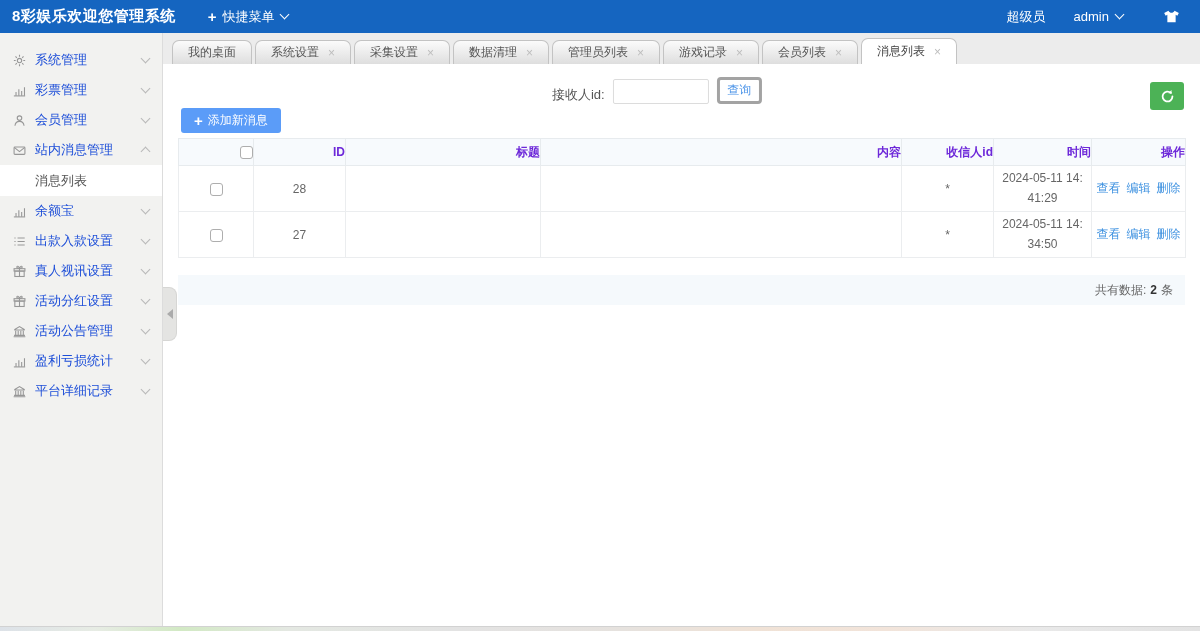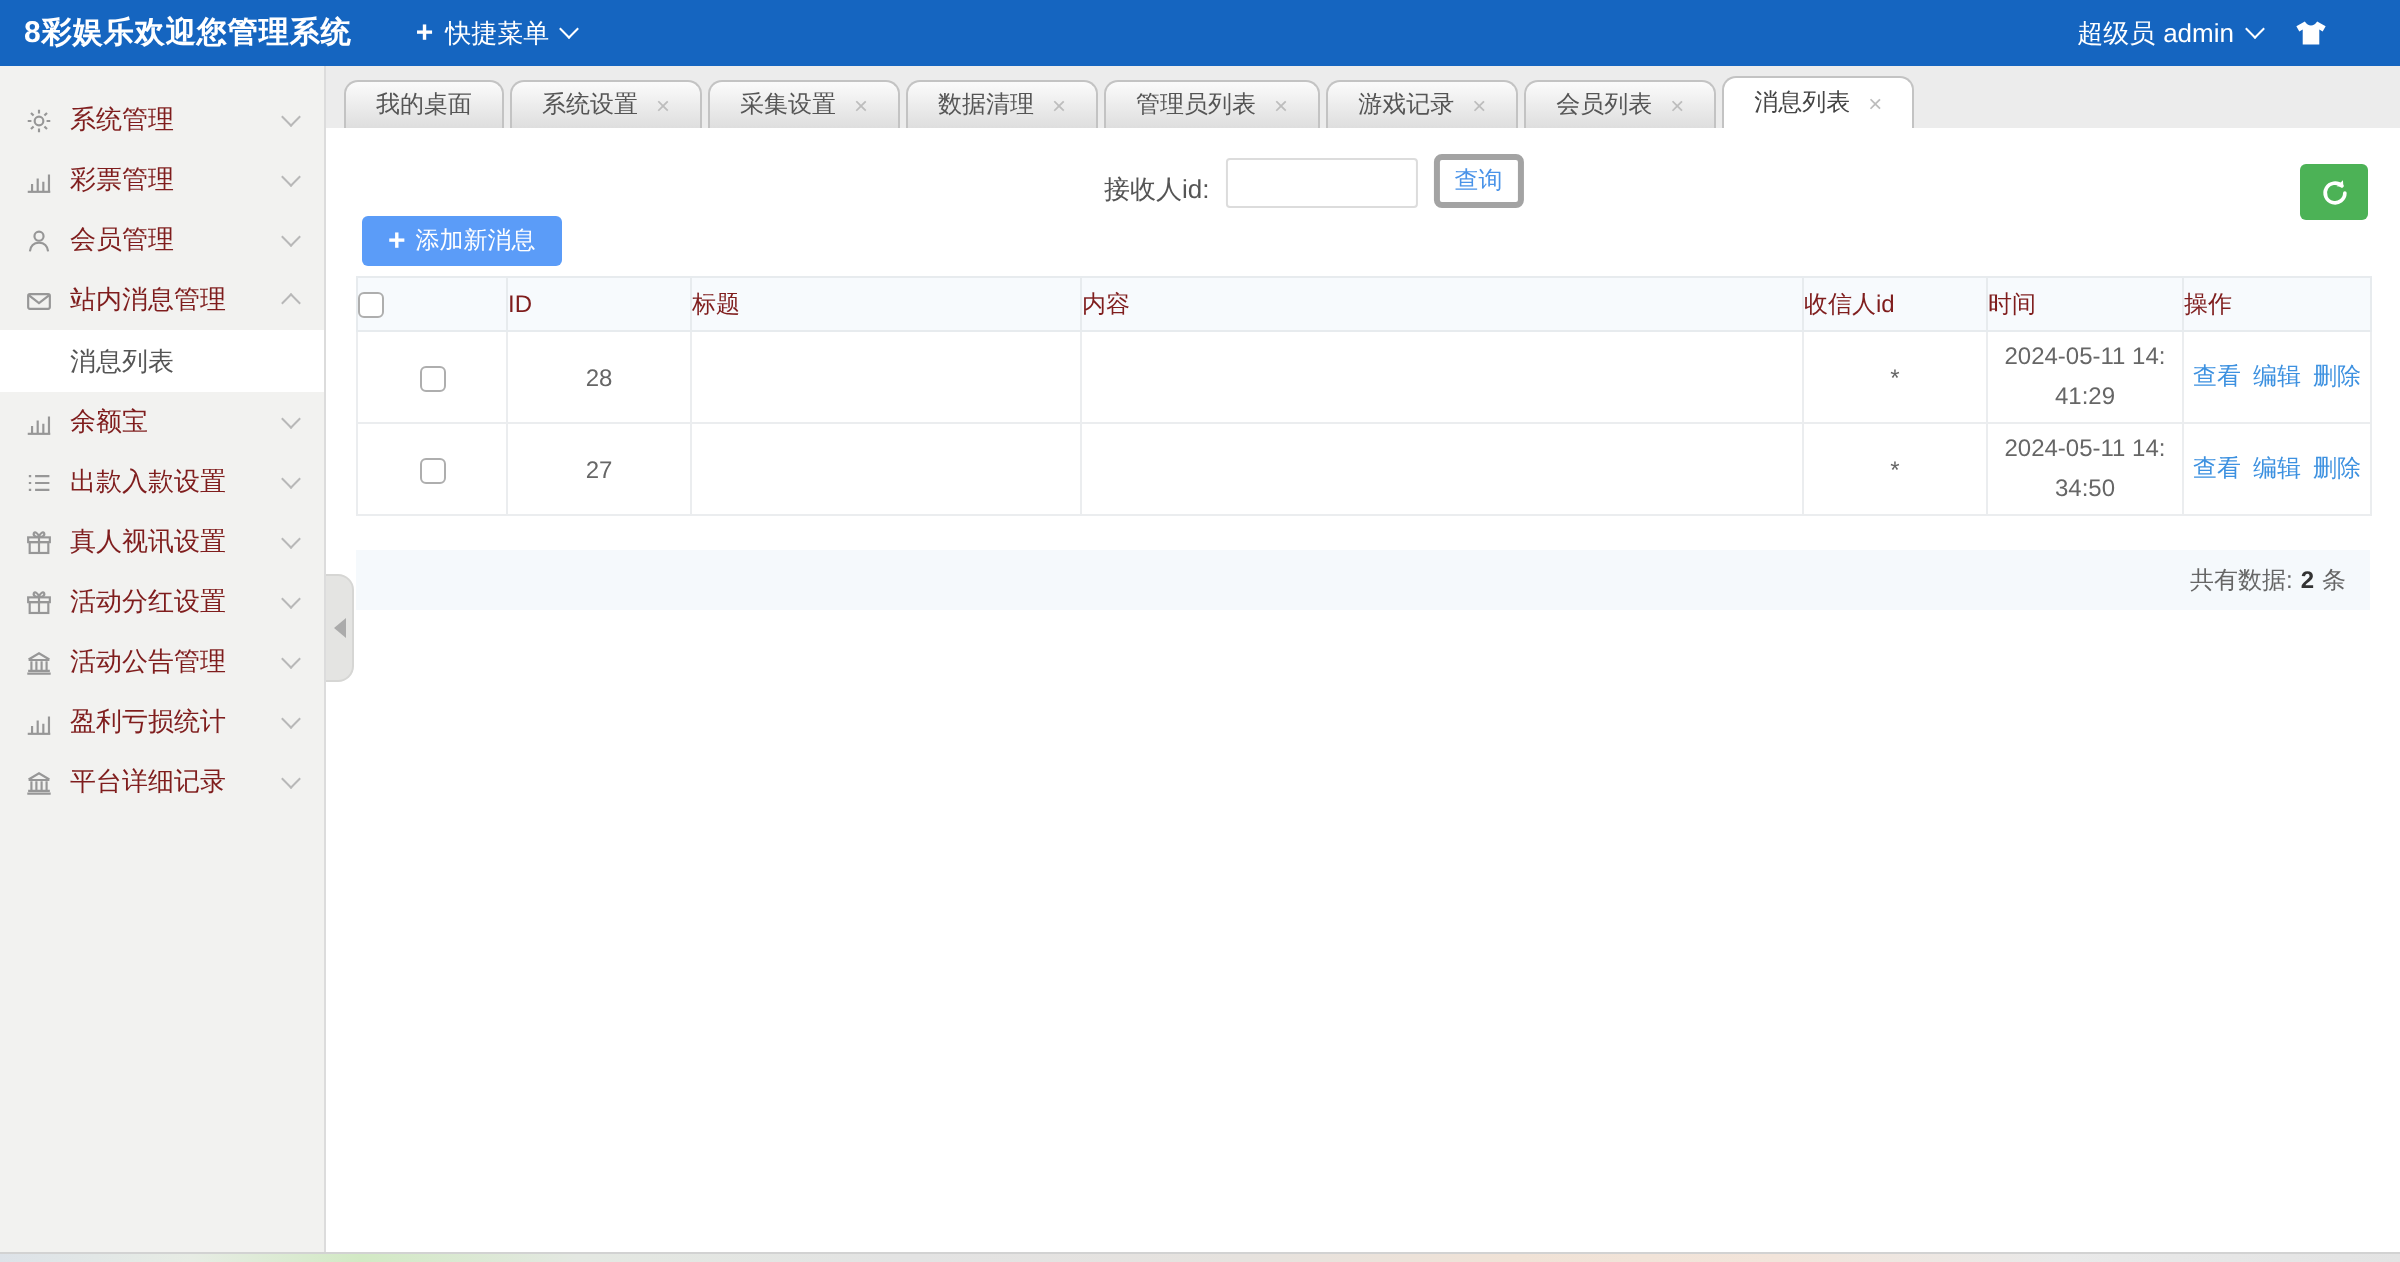--- a/index.html
+++ b/index.html
@@ -13,21 +13,21 @@
     position:absolute; left:0; top:0; right:0; height:33px;
     background:#1565c0; color:#fff; display:flex; align-items:center;
   }
   .brand { font-size:15px; font-weight:bold; padding:0 12px; letter-spacing:.5px; white-space:nowrap; }
   .quickmenu { margin-left:20px; font-size:13px; display:flex; align-items:center; gap:6px; cursor:pointer; }
   .plus-glyph { font-size:15px; font-weight:bold; }
   .chev { display:inline-block; width:7px; height:7px;
     border-right:1.5px solid currentColor; border-bottom:1.5px solid currentColor;
     transform:rotate(45deg); margin-top:-4px; }
   .chev.up { transform:rotate(-135deg); margin-top:3px; }
-  .topbar-right { margin-left:auto; display:flex; align-items:center; gap:0; padding-right:36px; font-size:13px; }
+  .topbar-right { margin-left:auto; display:flex; align-items:center; gap:24px; padding-right:20px; font-size:13px; }
   .topbar-right .role { margin-right:4px; }
   .user-toggle { display:flex; align-items:center; gap:7px; cursor:pointer; }
   .skin-btn { margin-left:16px; display:flex; align-items:center; cursor:pointer; }
 
   
   .tabbar {
     position:absolute; left:163px; top:33px; right:0; height:31px;
     background:#ececec; display:flex; align-items:flex-end; padding-left:9px;
   }
   .tab {
@@ -40,21 +40,21 @@
   .tab.active { background:#fff; height:26px; color:#444; }
   .tab-close { color:#bdbdbd; font-size:12px; line-height:1; }
 
   
   .sidebar {
     position:absolute; left:0; top:33px; width:163px; bottom:5px;
     background:#f2f2f0; border-right:1px solid #dcdcdc; padding-top:12px;
   }
   .menu-item {
     height:30px; display:flex; align-items:center; padding:0 13px;
-    font-size:13px; color:#7f1d1d; cursor:pointer; white-space:nowrap;
+    font-size:13px; color:#1d4ed8; cursor:pointer; white-space:nowrap;
   }
   .mi-icon { width:14px; height:13px; margin-right:8px; display:flex; align-items:center; flex:none; }
   .mi-icon svg { stroke:#979797; }
   .menu-item .chev { margin-left:auto; color:#b8b8b8; }
   .submenu-item {
     height:31px; display:flex; align-items:center; padding-left:35px;
     font-size:13px; color:#555; background:#ffffff; cursor:pointer;
   }
 
   
@@ -82,22 +82,22 @@
     position:absolute; left:17px; top:44px; height:25px;
     background:#5b9cf8; color:#fff; border:none; border-radius:3px;
     font-size:12px; padding:0 13px; cursor:pointer; display:flex; align-items:center; gap:5px;
     font-family:inherit;
   }
 
   
   .table-wrap { margin:0 15px 0 14px; }
   table { width:100%; border-collapse:collapse; table-layout:fixed; font-size:12px; color:#666; }
   thead th {
-    background:#f7fafd; border:1px solid #e7ebee; font-weight:normal; color:#7f1d1d;
-    height:27px; font-size:12px; text-align:left;
+    background:#f7fafd; border:1px solid #e7ebee; font-weight:bold; color:#6d28d9;
+    height:27px; font-size:12px; text-align:right;
   }
   tbody td { border:1px solid #ebedef; height:46px; text-align:center; vertical-align:middle; }
   .col-check { width:75px; } .col-id { width:92px; } .col-title { width:195px; }
   .col-content { width:361px; } .col-receiver { width:92px; }
   .col-time { width:98px; } .col-actions { width:94px; }
   .cell-time { line-height:1.6; word-break:break-all; padding:0 6px; }
   .checkbox {
     display:inline-block; width:13px; height:13px; border:1.5px solid #aeaeae;
     border-radius:3px; background:#fff; cursor:pointer; vertical-align:middle;
   }

